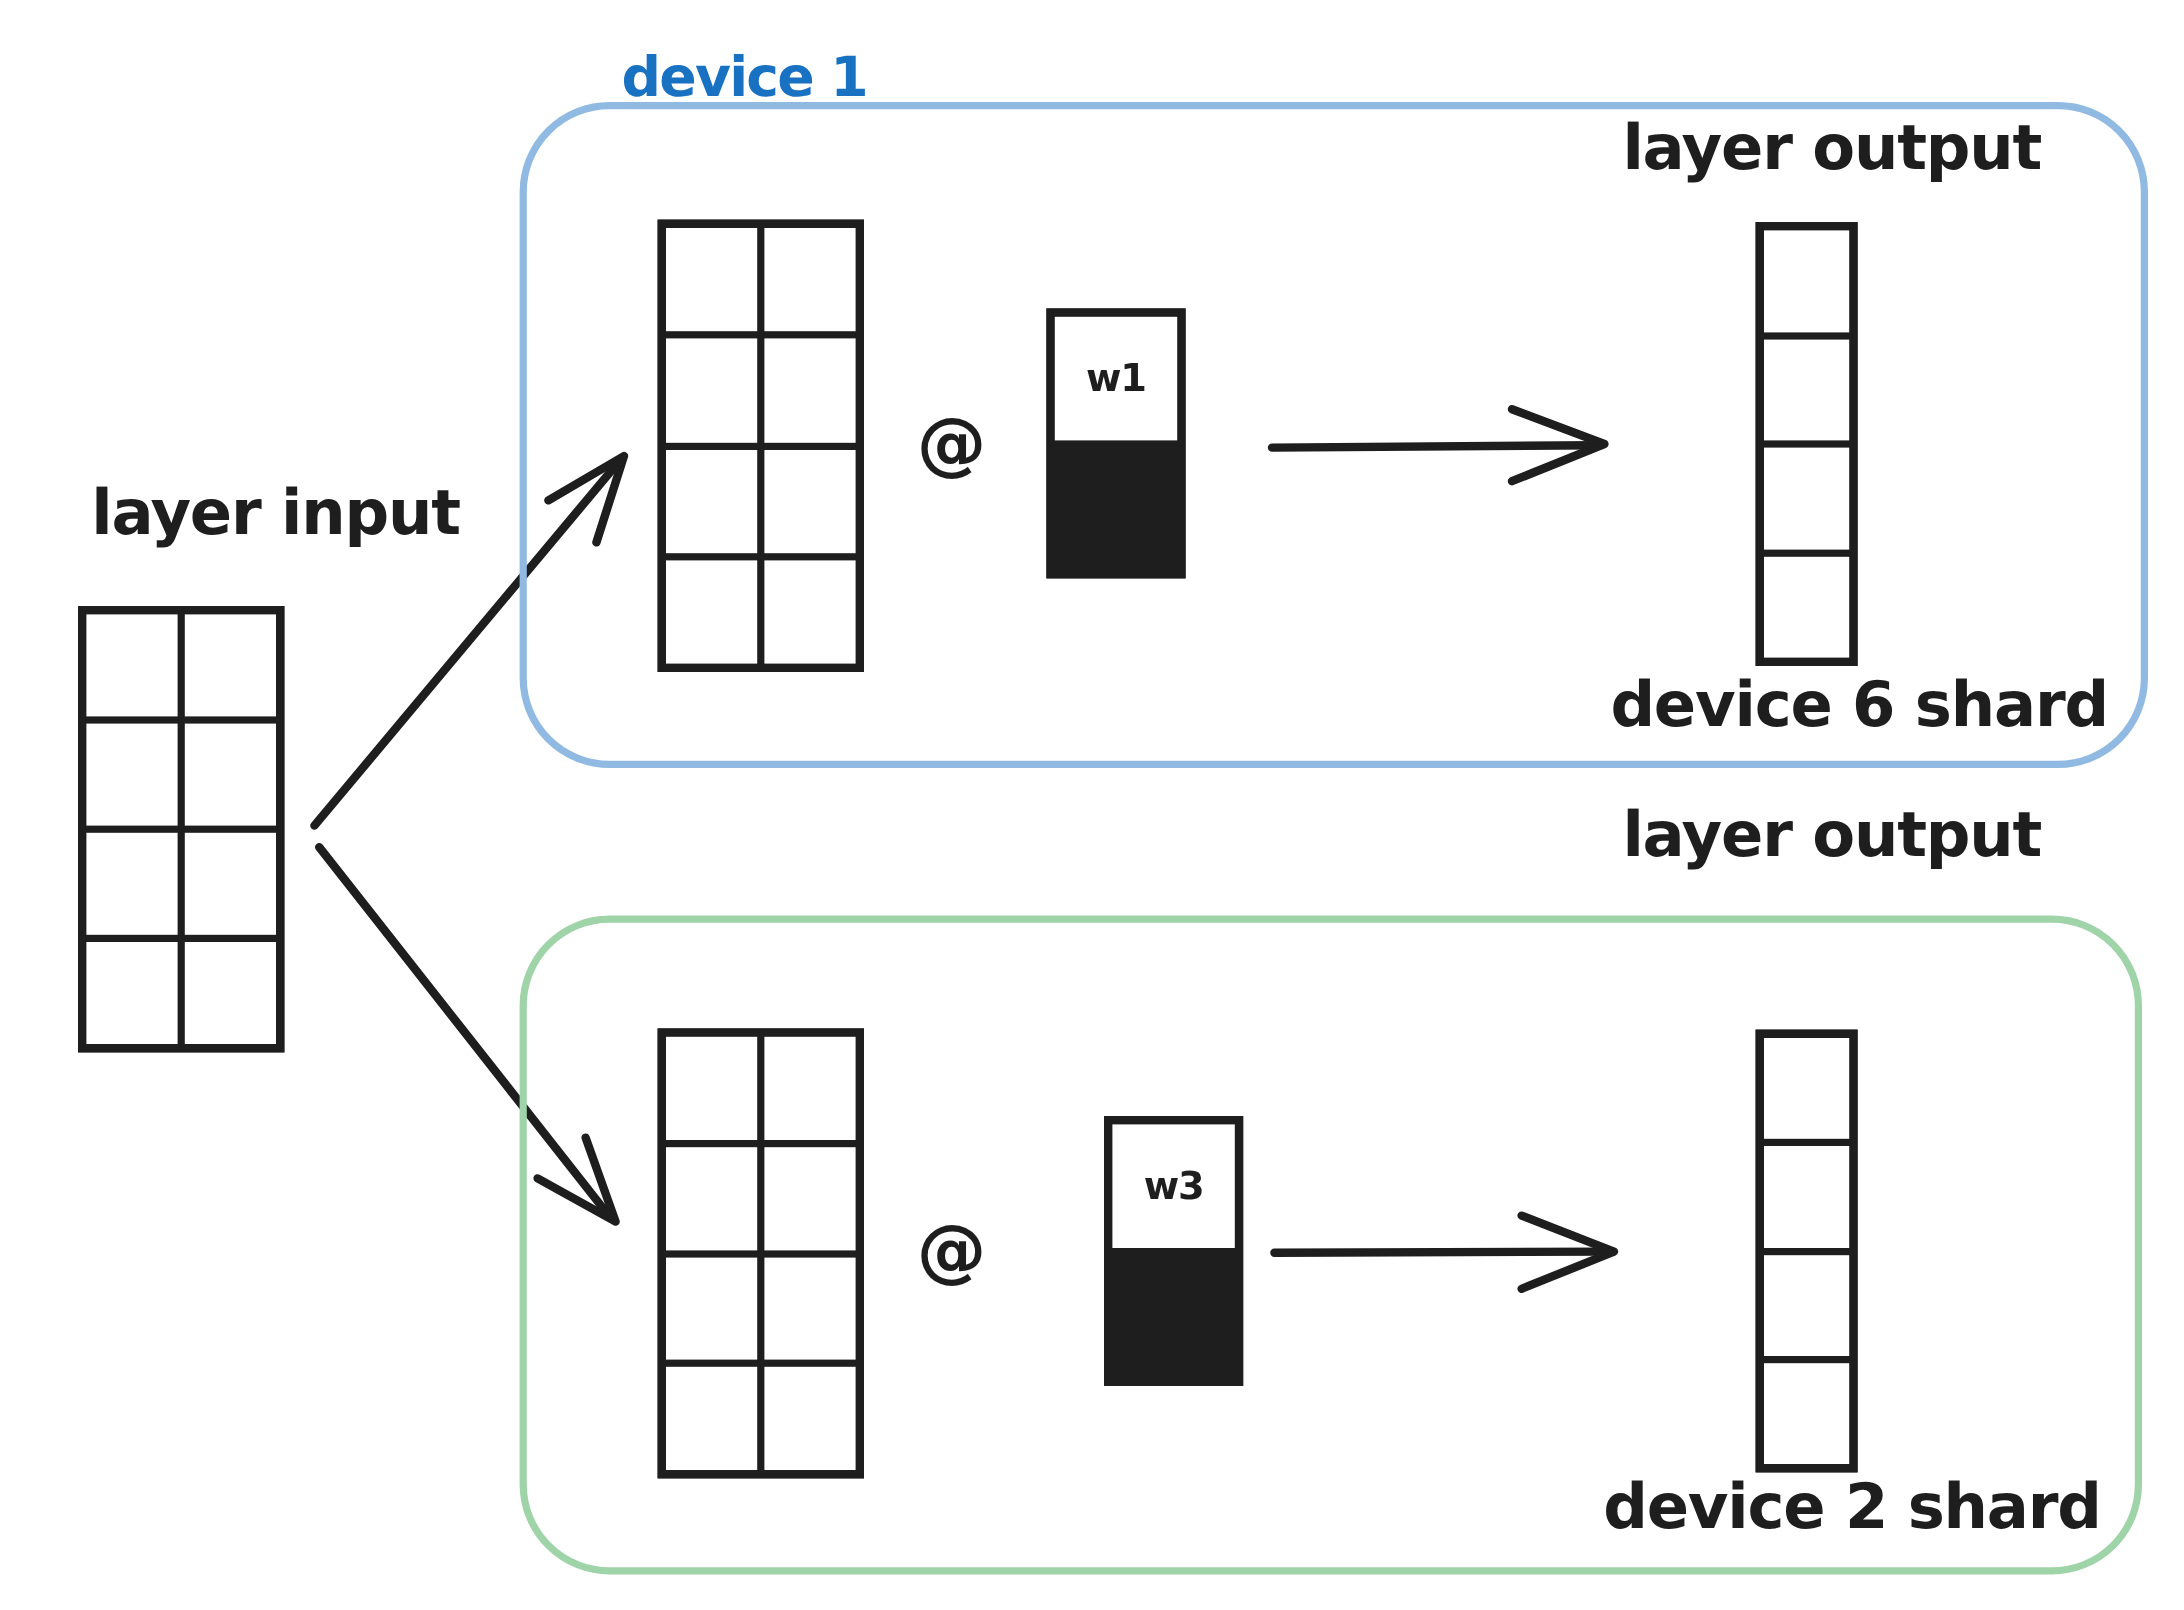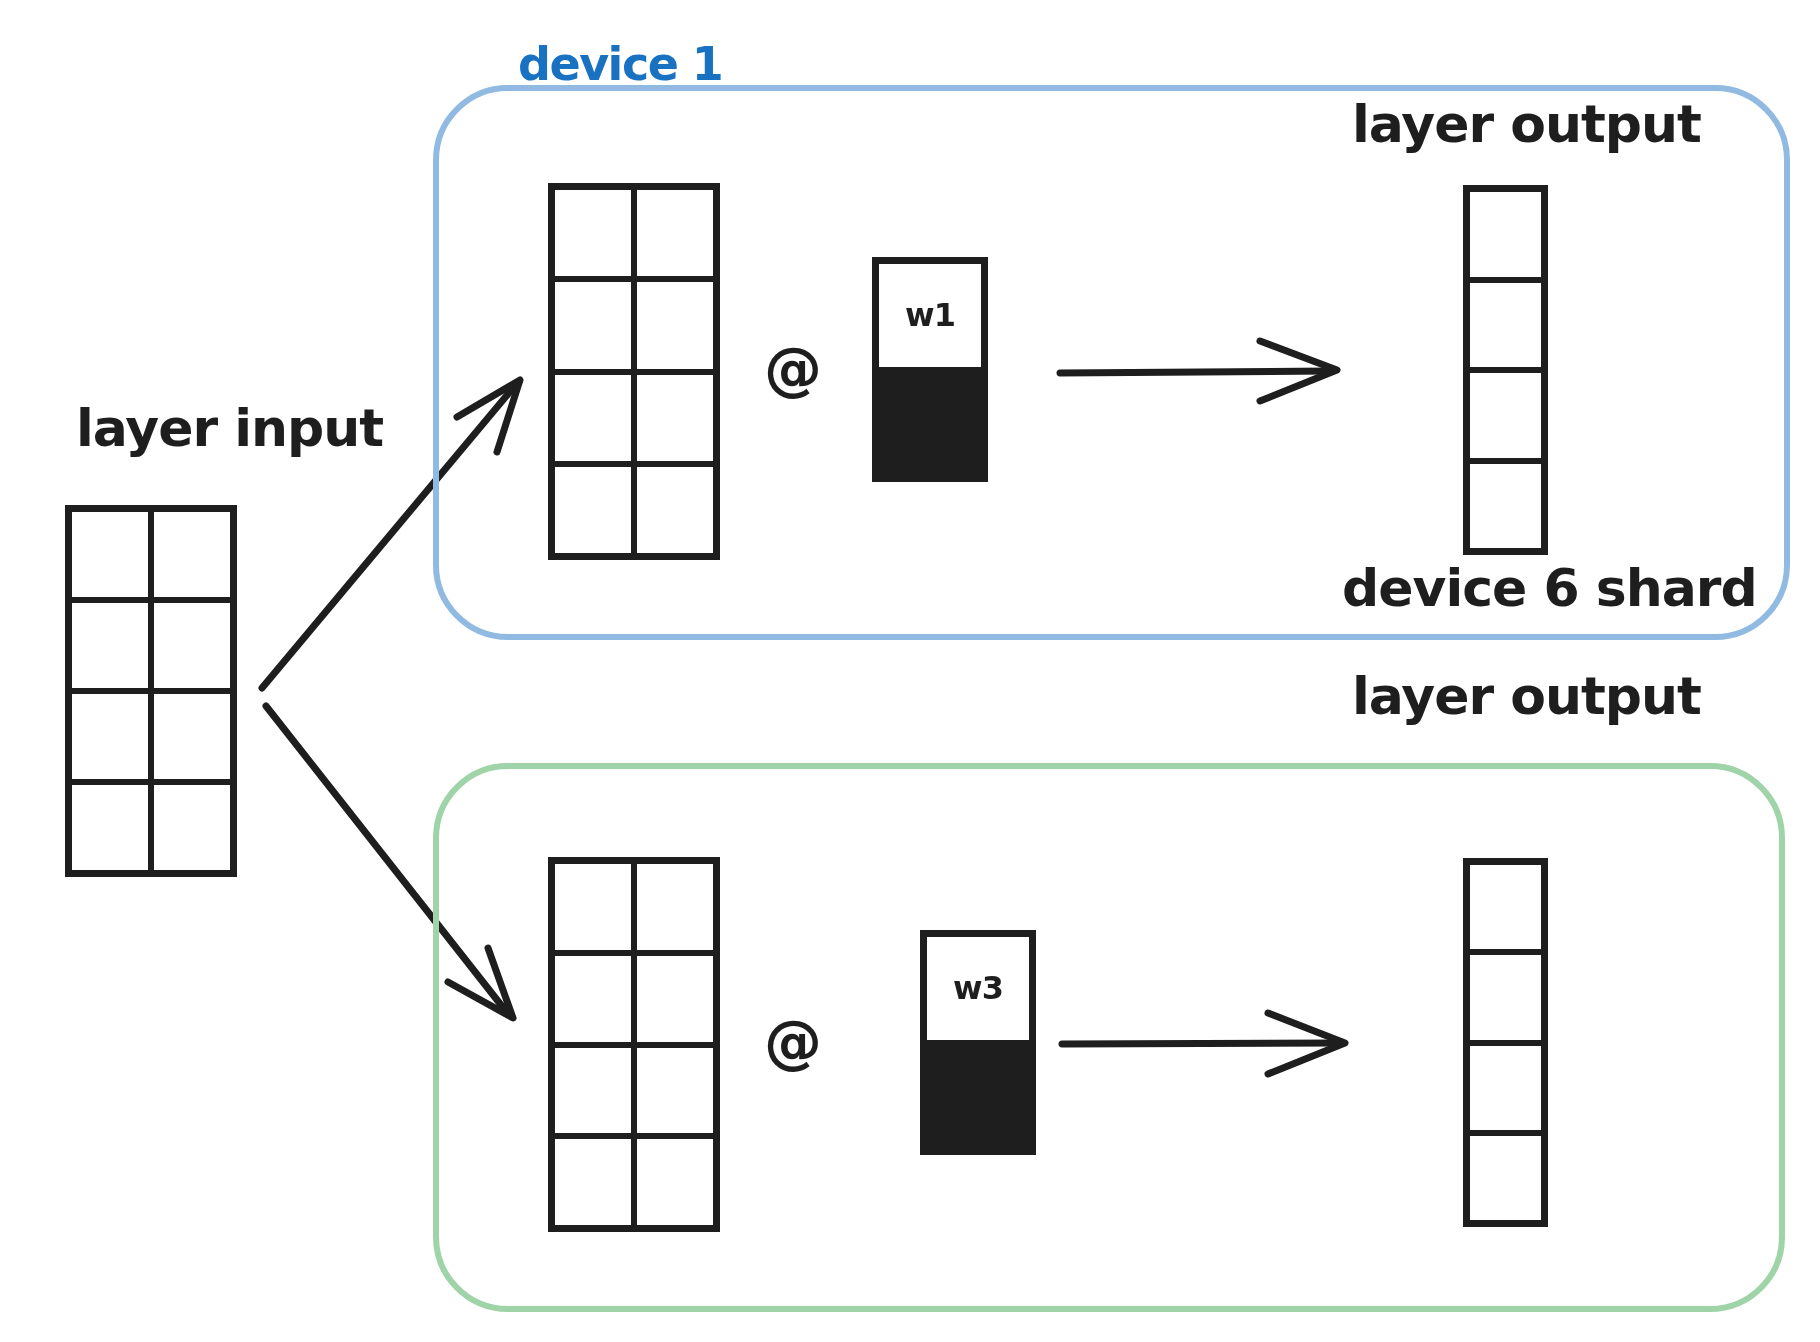--- a/index.html
+++ b/index.html
@@ -105,14 +105,15 @@
       <span>w3</span>
     </div>
   </div>
   <div class="label" style="left:1352px; top:668px;">layer output</div>
   <div class="matrix" style="left: 1463px; top: 858px; width: 85px; height: 369px; grid-template-columns: repeat(1, 1fr); grid-template-rows: repeat(4, 1fr);">
       <div class="cell"></div>
       <div class="cell"></div>
       <div class="cell"></div>
       <div class="cell"></div>
     </div>
+  <div class="label" style="left:1336px; top:1228px;">device 2 shard</div>
 
 </div>
 
 </body></html>

